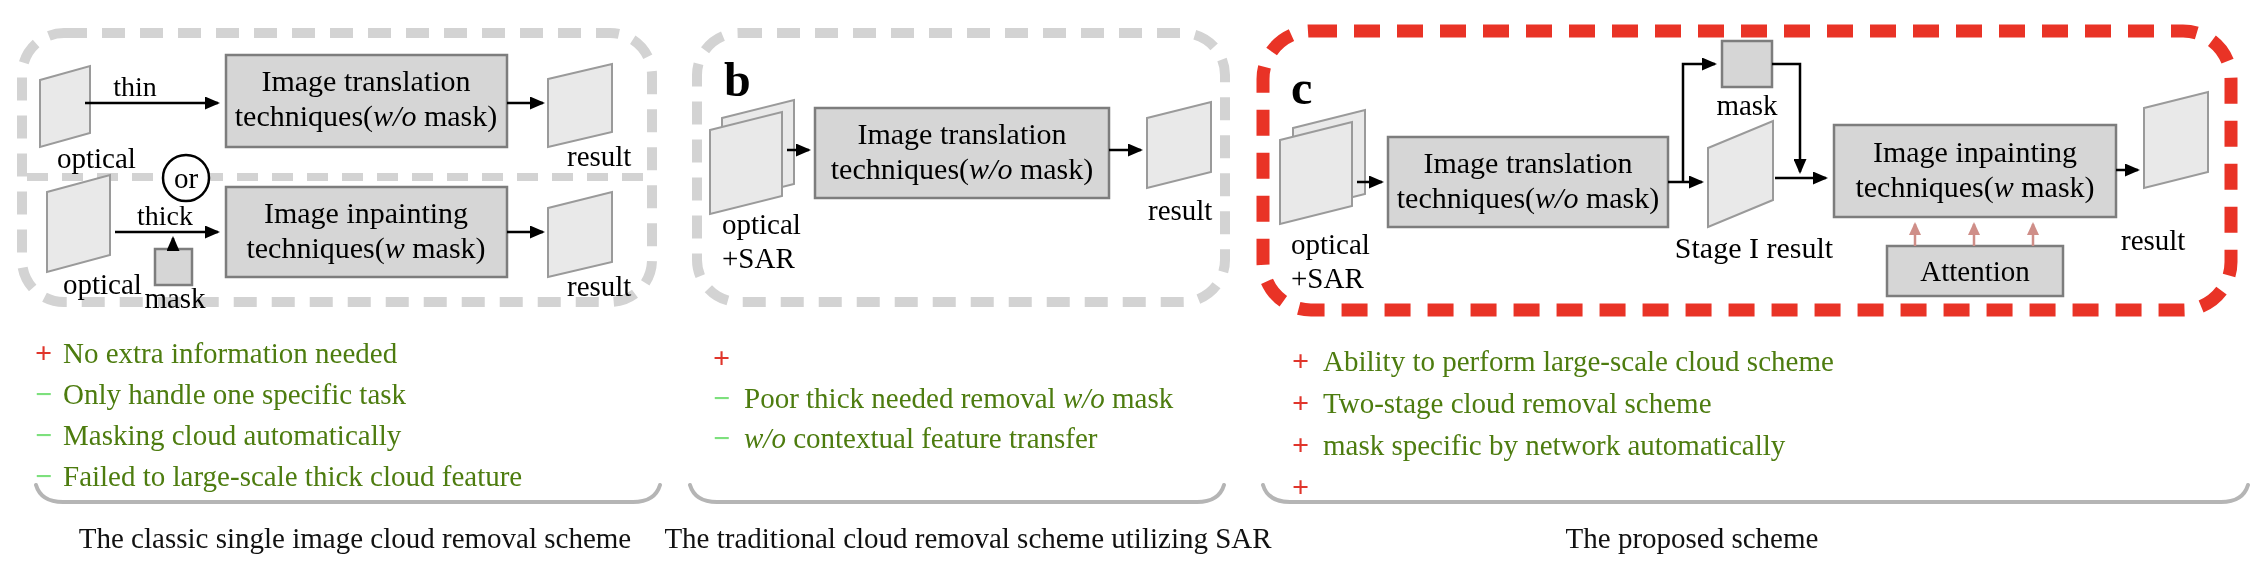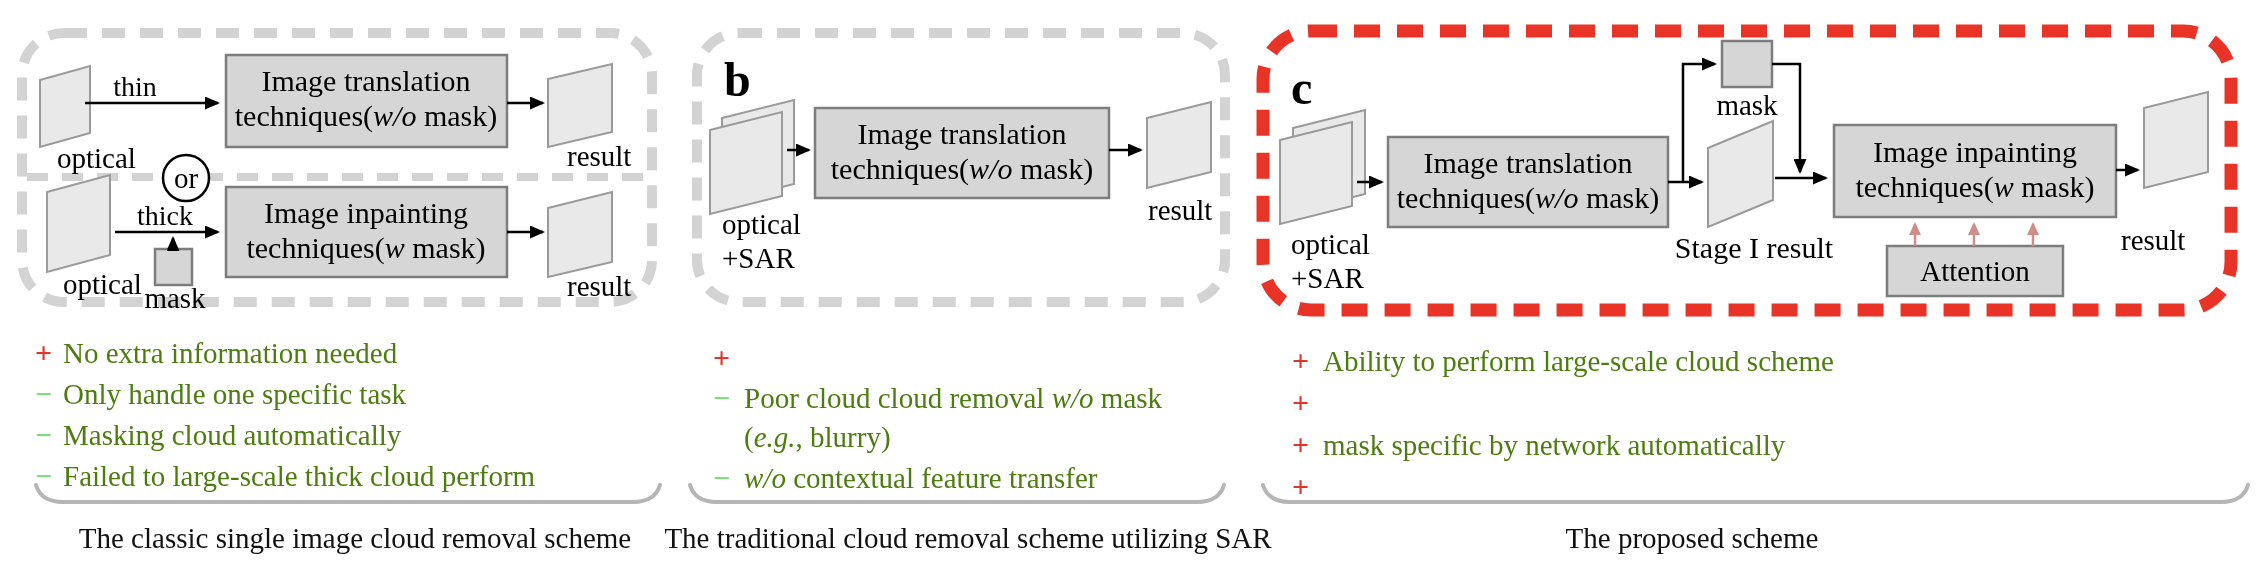--- a/index.html
+++ b/index.html
@@ -158,47 +158,44 @@
       <div class="brow">
         <span class="sign minus">−</span>
         <span class="btext"><span>Only handle one specific task</span></span>
       </div>
       <div class="brow">
         <span class="sign minus">−</span>
         <span class="btext"><span>Masking cloud automatically</span></span>
       </div>
       <div class="brow">
         <span class="sign minus">−</span>
-        <span class="btext"><span>Failed to large-scale thick cloud perform</span></span>
+        <span class="btext"><span>Failed to large-scale thick cloud feature</span></span>
       </div>
     </div>
   <div class="bullets bullets-b" style="left:713px;top:341px;">
       <div class="brow">
         <span class="sign plus">+</span>
       </div>
       <div class="brow">
         <span class="sign minus">−</span>
-        <span class="btext"><span>Poor cloud cloud removal </span><span class="it">w/o</span><span> mask</span></span>
-      </div>
-      <div class="brow">
-        <span class="sign cont"></span>
-        <span class="btext"><span>(</span><span class="it">e.g.</span><span>, blurry)</span></span>
+        <span class="btext"><span>Poor thick needed removal </span><span class="it">w/o</span><span> mask</span></span>
       </div>
       <div class="brow">
         <span class="sign minus">−</span>
         <span class="btext"><span class="it">w/o</span><span> contextual feature transfer</span></span>
       </div>
     </div>
   <div class="bullets bullets-c" style="left:1292px;top:344px;">
       <div class="brow">
         <span class="sign plus">+</span>
         <span class="btext"><span>Ability to perform large-scale cloud scheme</span></span>
       </div>
       <div class="brow">
         <span class="sign plus">+</span>
+        <span class="btext"><span>Two-stage cloud removal scheme</span></span>
       </div>
       <div class="brow">
         <span class="sign plus">+</span>
         <span class="btext"><span>mask specific by network automatically</span></span>
       </div>
       <div class="brow">
         <span class="sign plus">+</span>
       </div>
     </div>
 

